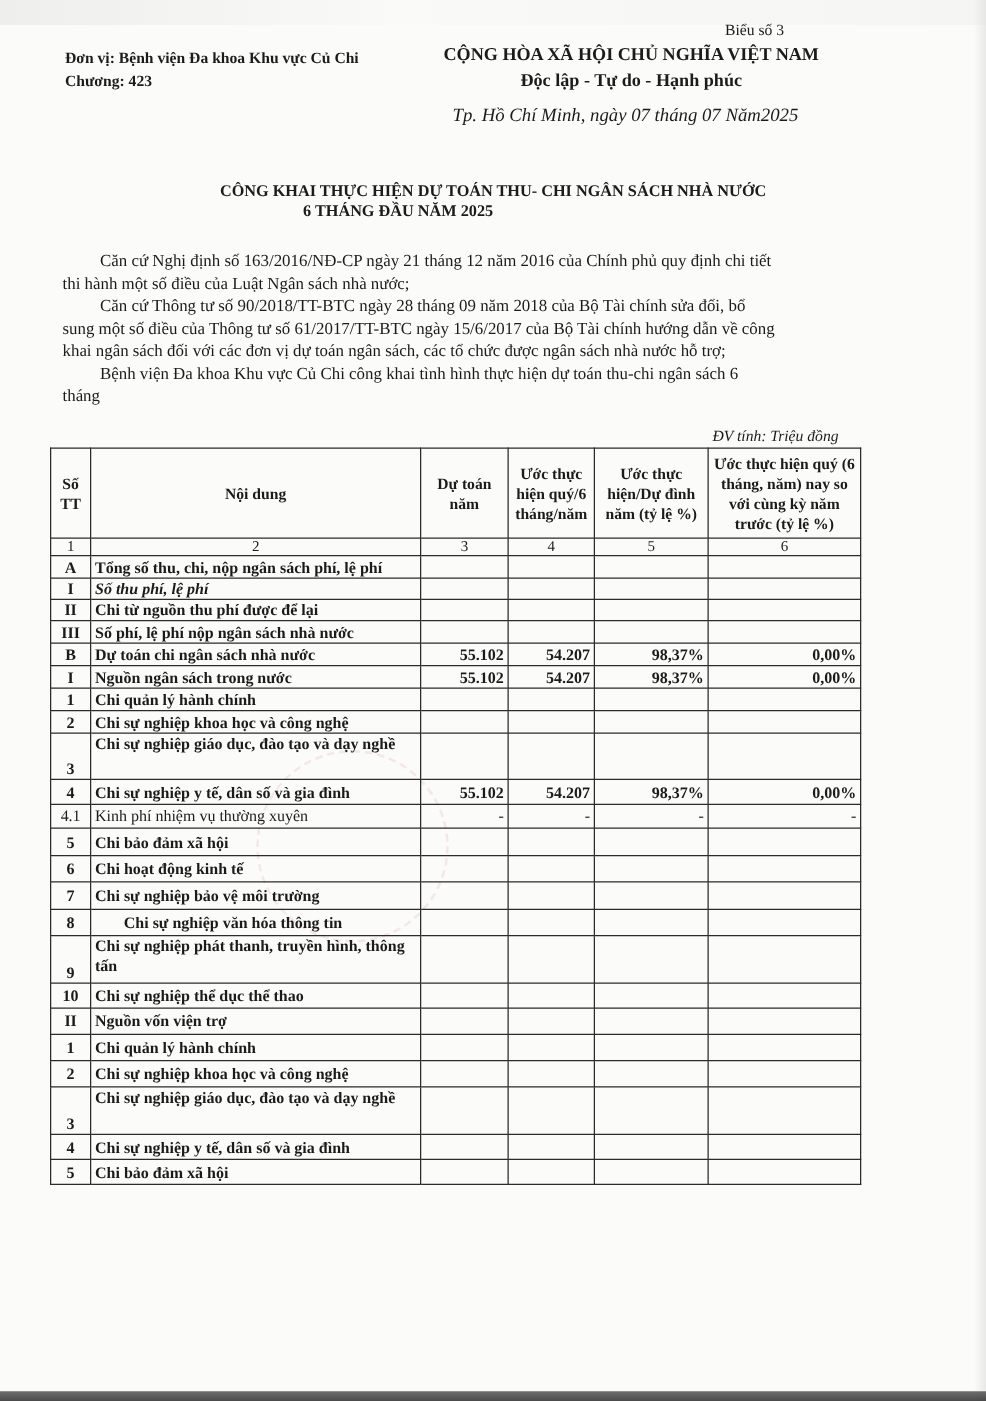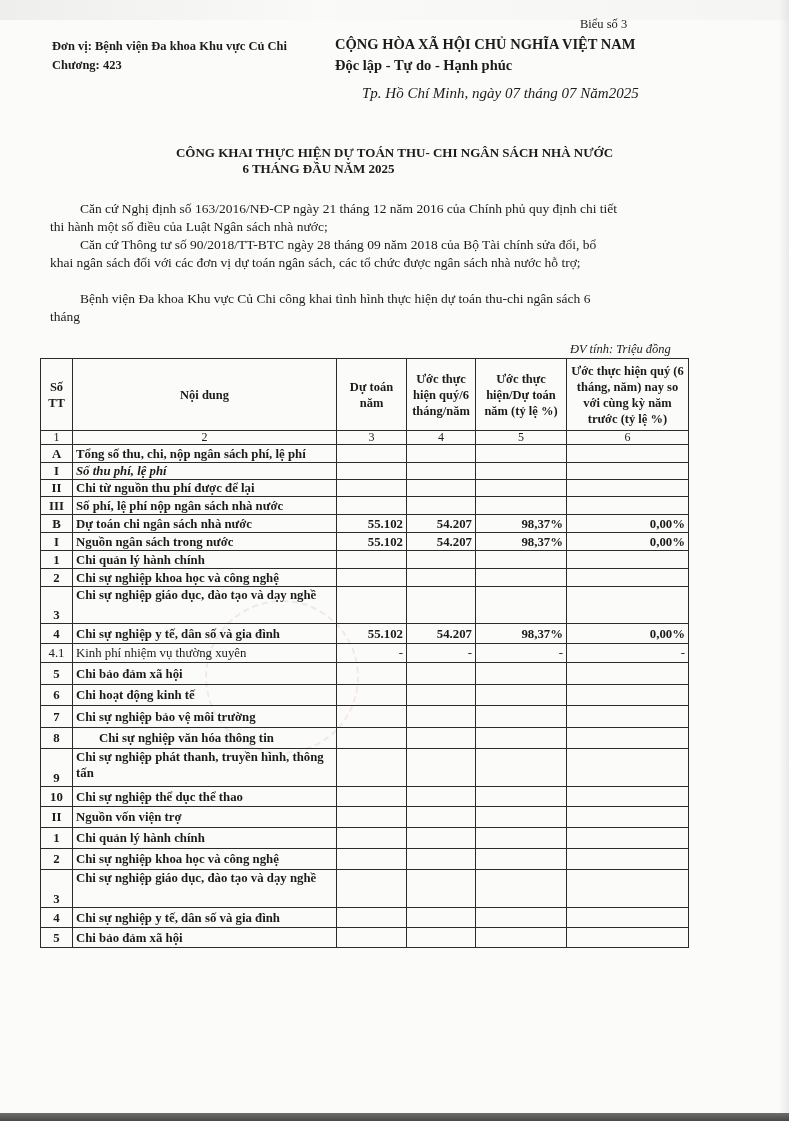--- a/index.html
+++ b/index.html
@@ -15,21 +15,21 @@
   .smear { position:absolute; left:0; top:0; width:789px; height:20px;
            background:linear-gradient(90deg, rgba(200,200,200,0.25), rgba(235,235,235,0.1) 40%, rgba(220,220,220,0.2)); }
   .bottom-edge { position:absolute; left:0; top:1113px; width:789px; height:8px;
            background:linear-gradient(180deg,#555 0%, #2a2a2a 100%); opacity:0.85; }
   .stamp { position:absolute; left:205px; top:600px; width:150px; height:150px; border-radius:50%;
            border:2px dashed rgba(210,120,130,0.15); }
   .right-shadow { position:absolute; right:0; top:0; width:10px; height:1121px;
            background:linear-gradient(90deg, rgba(255,255,255,0), rgba(215,215,215,0.5)); }
 
   .hdr-left { left:52px; font-size:12.5px; font-weight:bold; }
-  .hdr-right { font-size:14.5px; font-weight:bold; width:340px; left:335px; }
+  .hdr-right { font-size:14.5px; font-weight:bold; text-align:center; width:340px; left:335px; }
   .para { left:50px; width:640px; font-size:13.5px; line-height:18px; }
   .para .indent { display:inline-block; width:30px; }
 
   table.budget {
     position:absolute; left:40px; top:358px; width:648px;
     border-collapse:collapse; table-layout:fixed; font-size:12.8px;
   }
   table.budget td {
     border:1px solid #2b2b2b; padding:0 3px; vertical-align:middle; line-height:16px;
   }
@@ -58,20 +58,21 @@
 
 <div class="abs bold" style="left:0; width:789px; text-align:center; top:145px; font-size:13px;">CÔNG KHAI THỰC HIỆN DỰ TOÁN THU- CHI NGÂN SÁCH NHÀ NƯỚC</div>
 <div class="abs bold" style="left:0; width:637px; text-align:center; top:161px; font-size:13px;">6 THÁNG ĐẦU NĂM 2025</div>
 
 <div class="abs para" style="top:200px;">
   <div><span class="indent"></span><span>Căn cứ Nghị định số 163/2016/NĐ-CP ngày 21 tháng 12 năm 2016 của Chính phủ quy định chi tiết</span></div>
   <div>thi hành một số điều của Luật Ngân sách nhà nước;</div>
 </div>
 <div class="abs para" style="top:236px;">
   <div><span class="indent"></span><span>Căn cứ Thông tư số 90/2018/TT-BTC ngày  28  tháng 09 năm 2018 của Bộ Tài chính sửa đổi, bổ</span></div>
+  <div>sung một số điều của Thông tư số 61/2017/TT-BTC ngày 15/6/2017 của Bộ Tài chính hướng dẫn về công</div>
   <div>khai ngân sách đối với các đơn vị dự toán ngân sách, các tổ chức được ngân sách nhà nước hỗ trợ;</div>
 </div>
 <div class="abs para" style="top:290px;">
   <div><span class="indent"></span><span>Bệnh viện Đa khoa Khu vực Củ Chi công khai tình hình thực hiện dự toán thu-chi ngân sách 6</span></div>
   <div>tháng</div>
 </div>
 
 <div class="abs ital" style="left:570px; width:118px; text-align:left; top:342px; font-size:12.5px;">ĐV tính: Triệu đồng</div>
 
 <table class="budget">
@@ -82,21 +83,21 @@
     <col style="width:69px">
     <col style="width:91px">
     <col style="width:122px">
   </colgroup>
   <tbody>
       <tr class="head" style="height:72px;">
     <td>Số TT</td>
     <td>Nội dung</td>
     <td>Dự toán năm</td>
     <td>Ước thực hiện quý/6 tháng/năm</td>
-    <td>Ước thực hiện/Dự toán năm (tỷ lệ %)</td>
+    <td>Ước thực hiện/Dự đình năm (tỷ lệ %)</td>
     <td>Ước thực hiện quý (6 tháng, năm) nay so với cùng kỳ năm trước (tỷ lệ %)</td>
   </tr>
   <tr class="nums">
     <td>1</td>
     <td>2</td>
     <td>3</td>
     <td>4</td>
     <td>5</td>
     <td>6</td>
   </tr>

